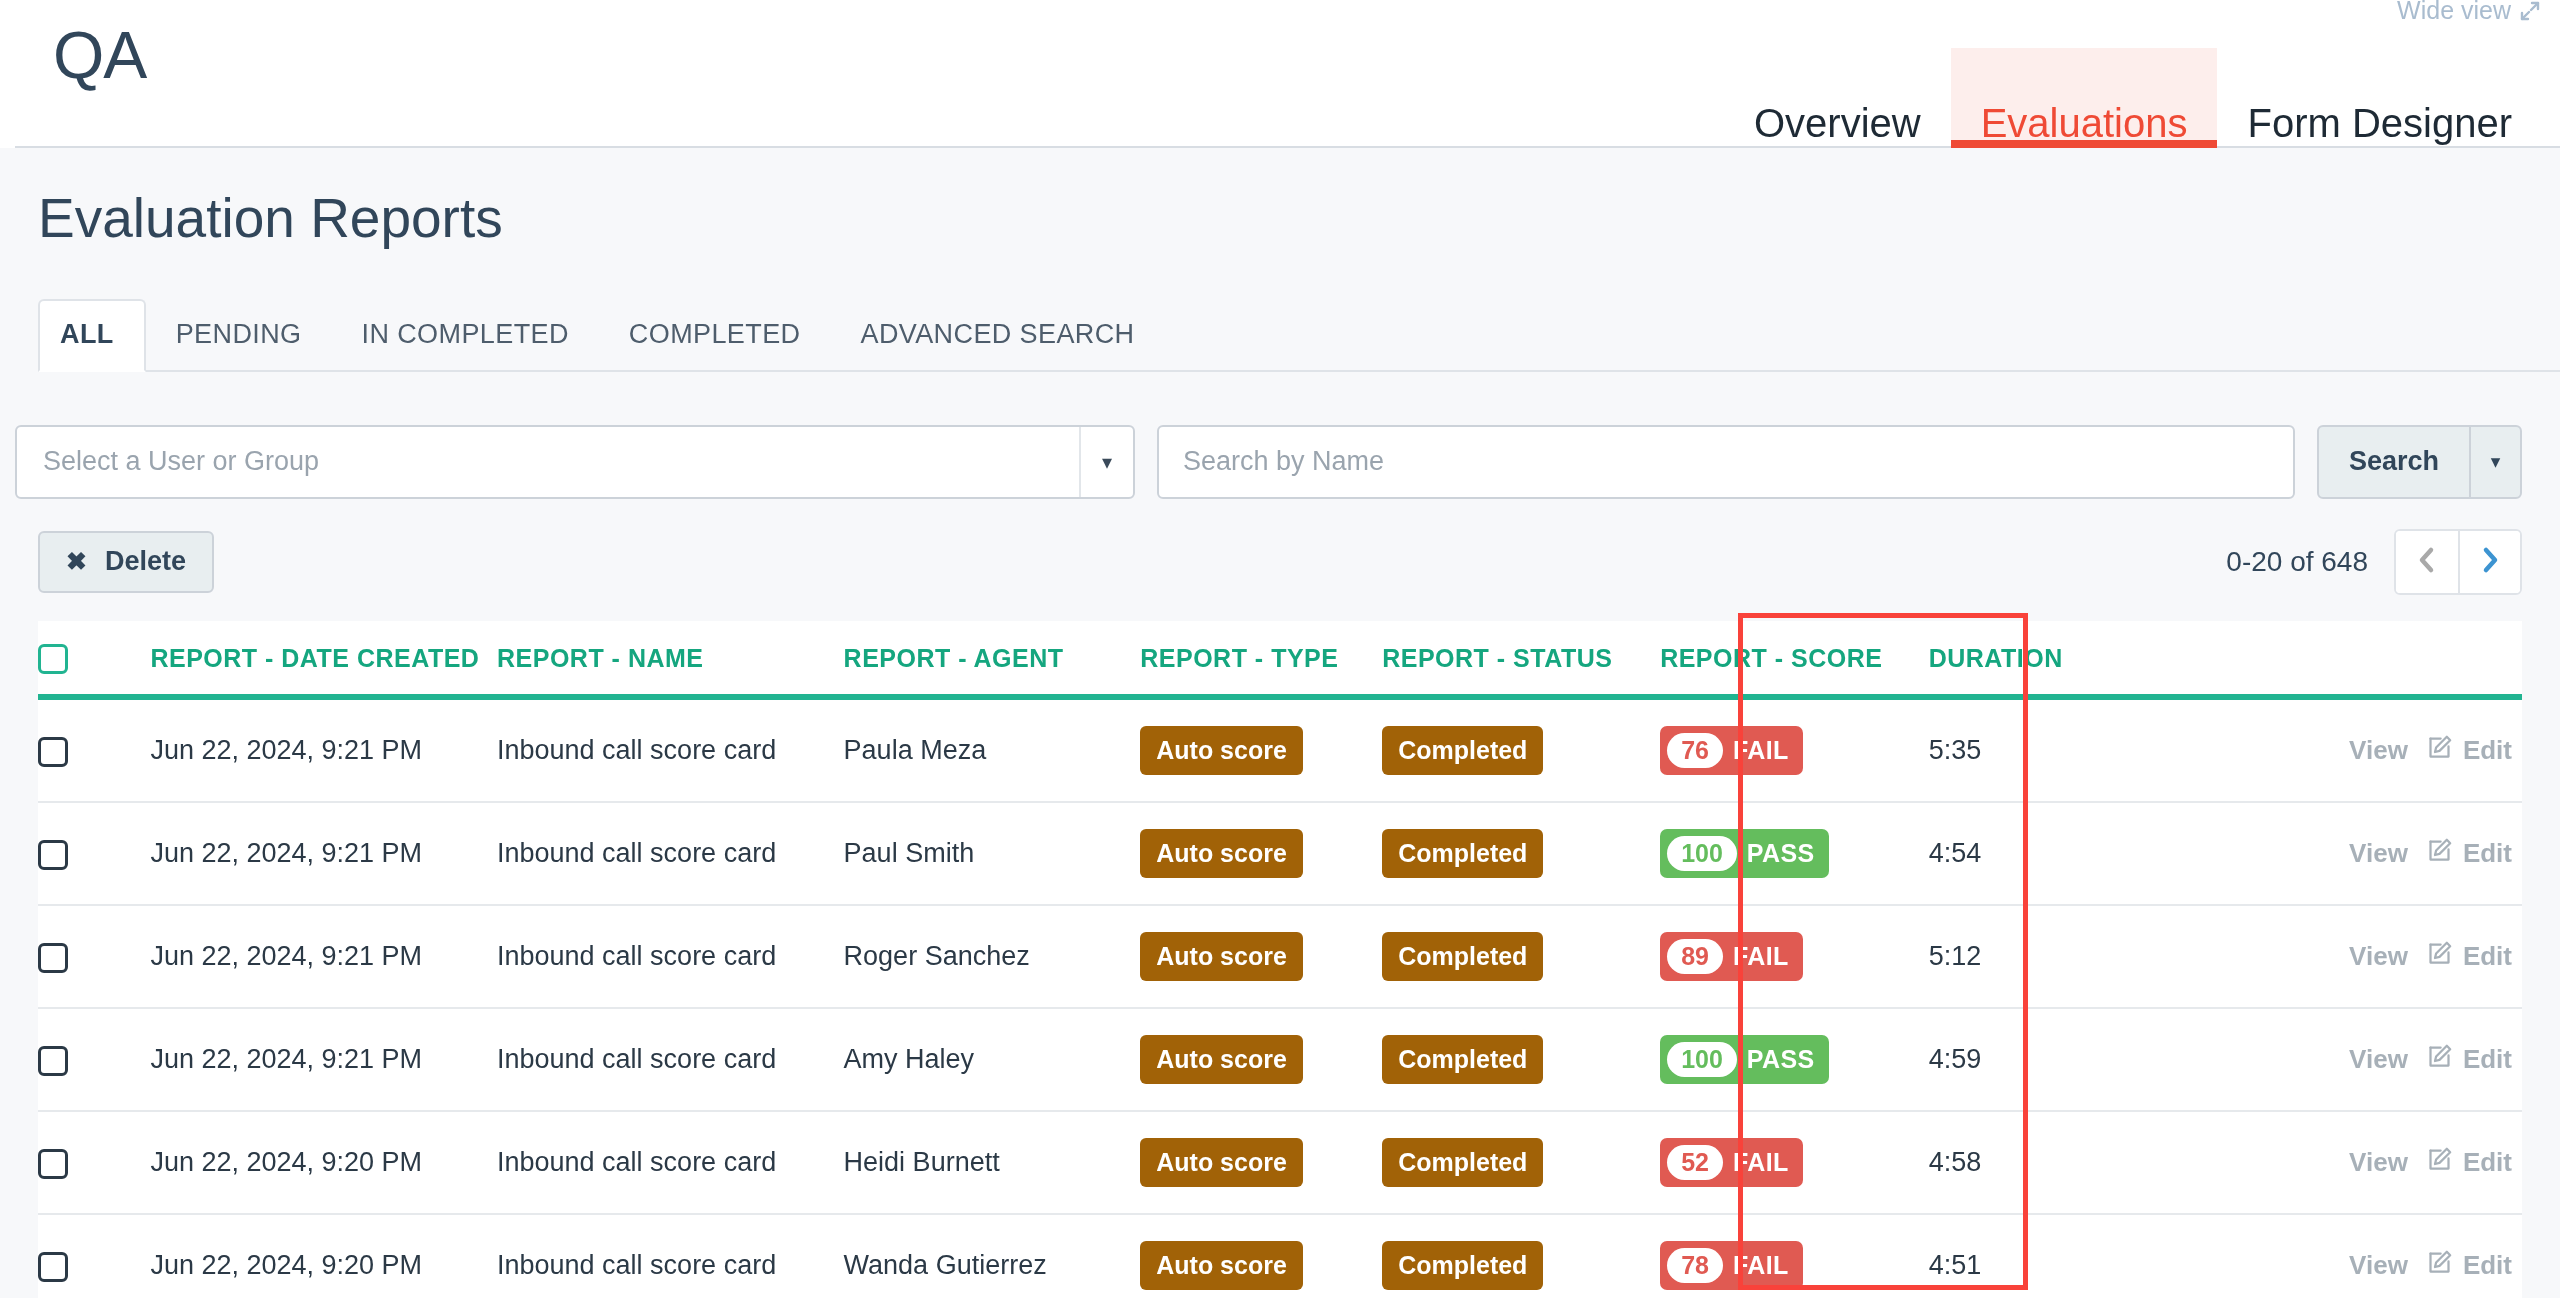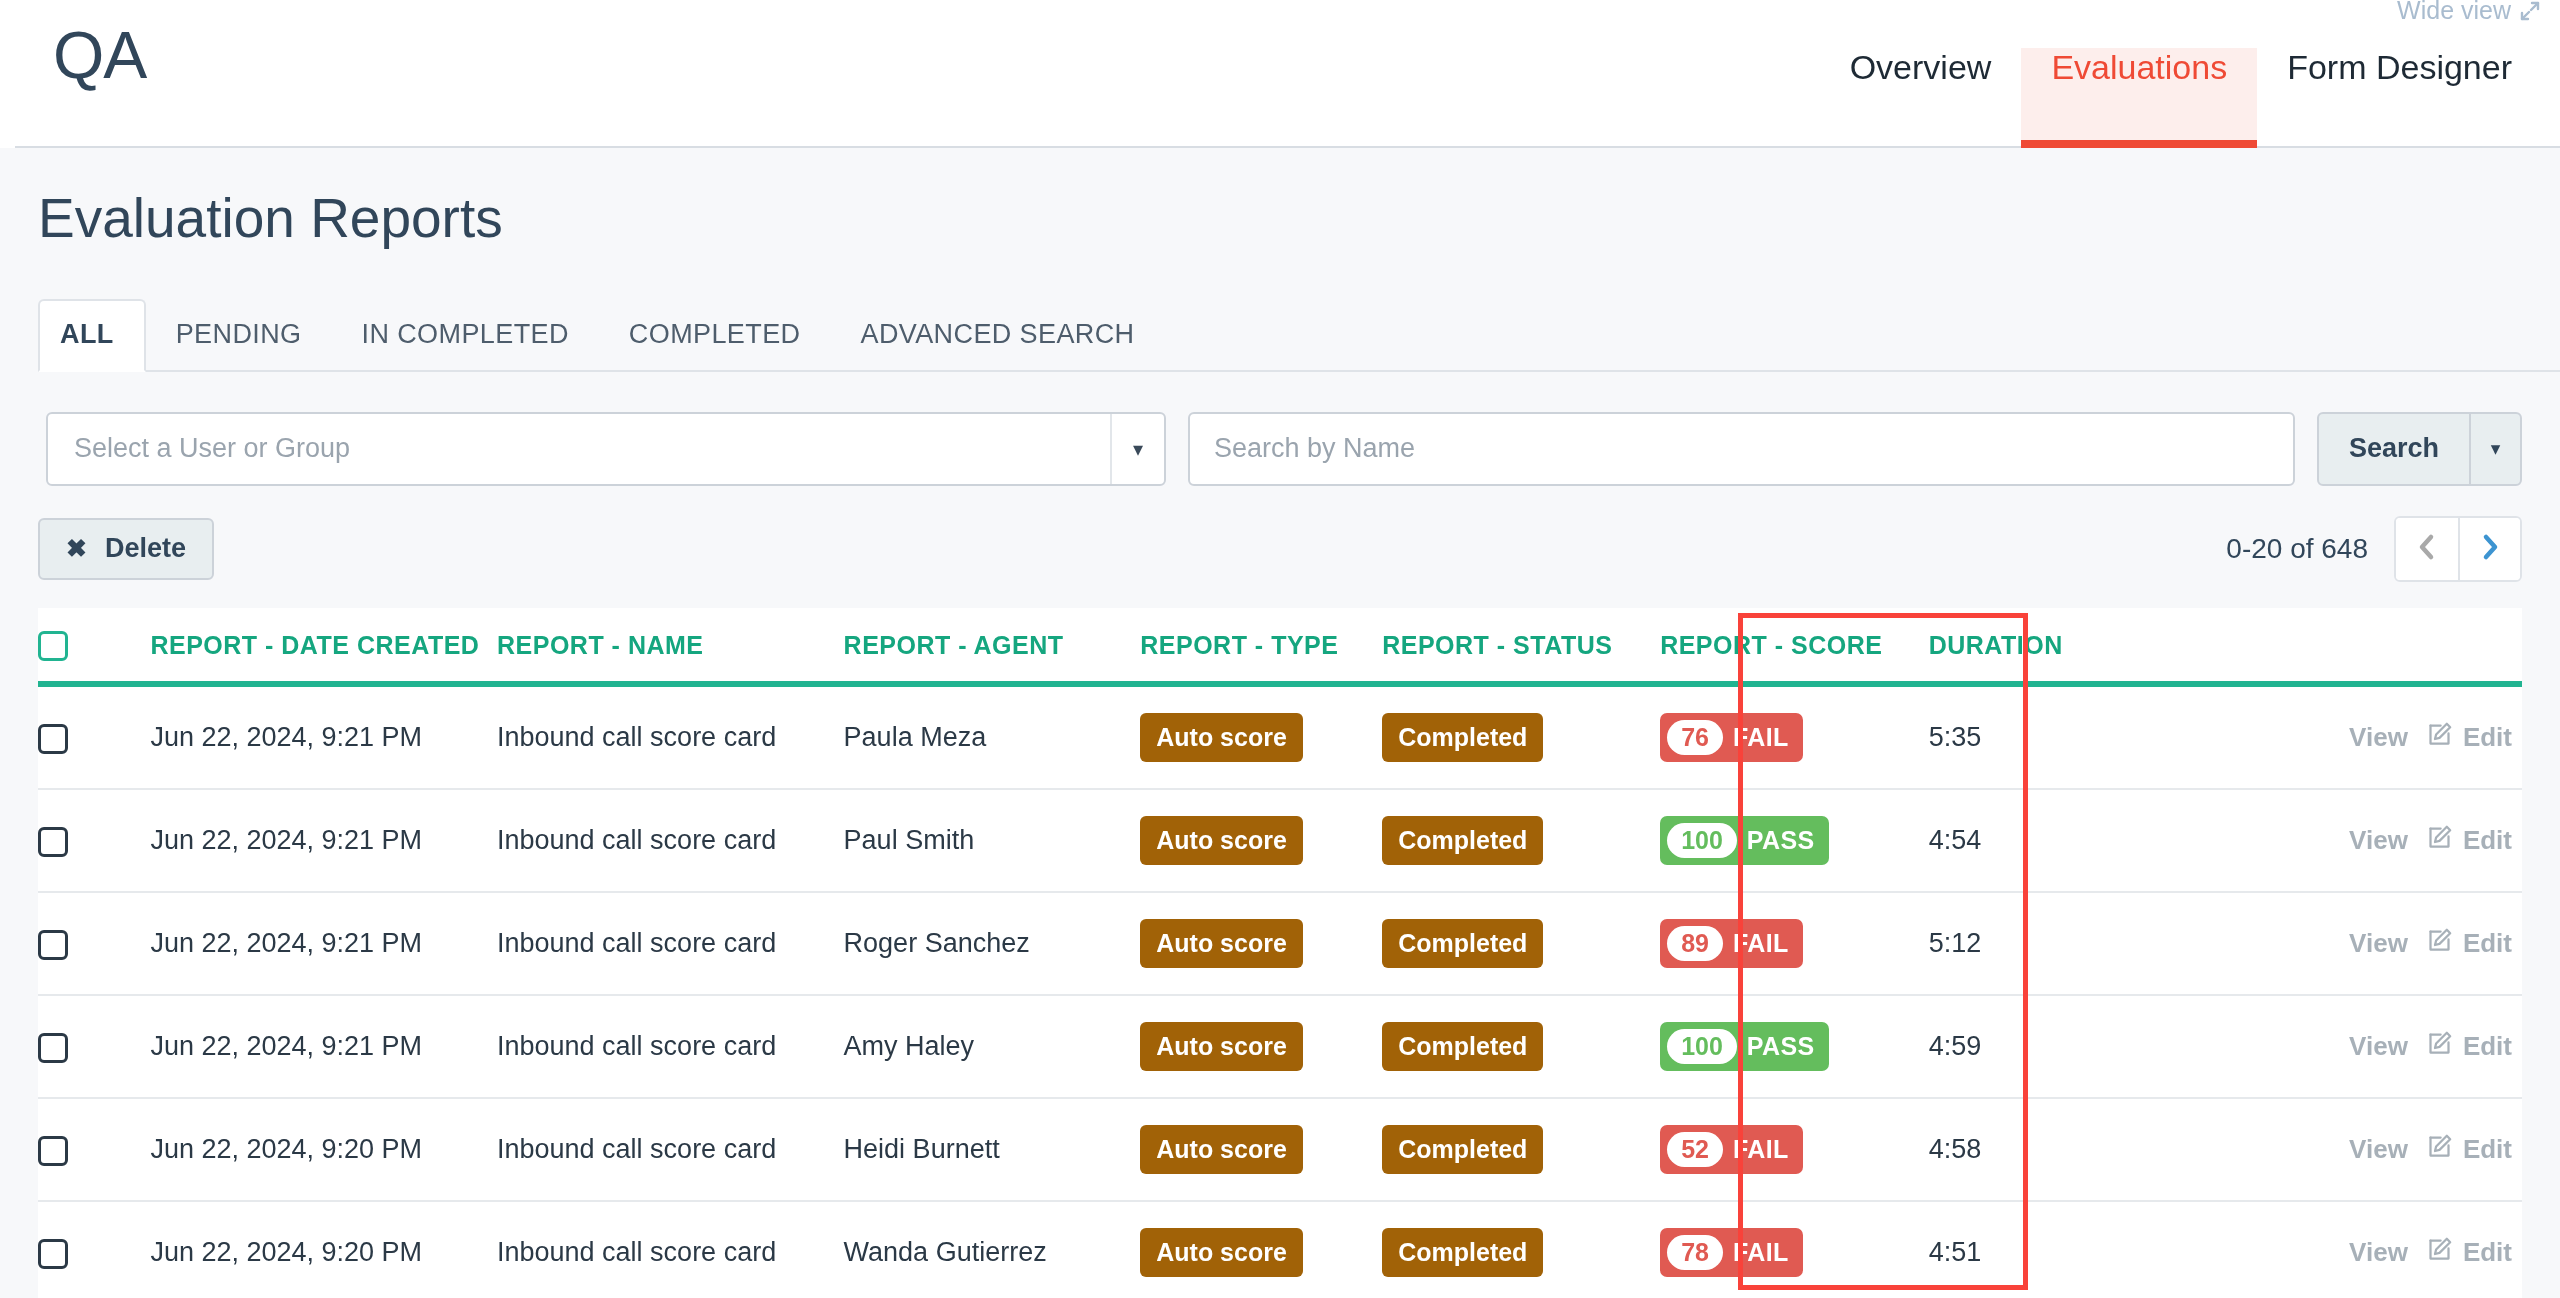--- a/index.html
+++ b/index.html
@@ -51,23 +51,23 @@
   .main-nav {
     position: absolute;
     right: 18px;
     bottom: 0;
     display: flex;
     align-items: stretch;
     height: 98px;
   }
   .nav-tab {
     display: flex;
-    align-items: flex-start;
+    align-items: flex-end;
     padding: 0 30px;
-    font-size: 34px;
+    font-size: 40px;
     font-weight: 400;
     color: #1e2a35;
     cursor: pointer;
     position: relative;
     white-space: nowrap;
   }
   .nav-tab.active {
     color: #ef4a35;
     background: #fdeeec;
     font-weight: 500;
@@ -132,21 +132,22 @@
     padding-top: 18px;
     margin-bottom: -2px;
     padding-left: 20px;
   }
 
   
   .filter-bar {
     display: flex;
     align-items: center;
     gap: 22px;
-    padding: 40px 38px 0 46px;
+    padding: 40px 38px 0 15px;
+    margin-top: 13px;
   }
   .select-wrap {
     flex: 0 0 1120px;
     height: 74px;
     background: #ffffff;
     border: 2px solid #ccd2d9;
     border-radius: 6px;
     display: flex;
     align-items: center;
     position: relative;

